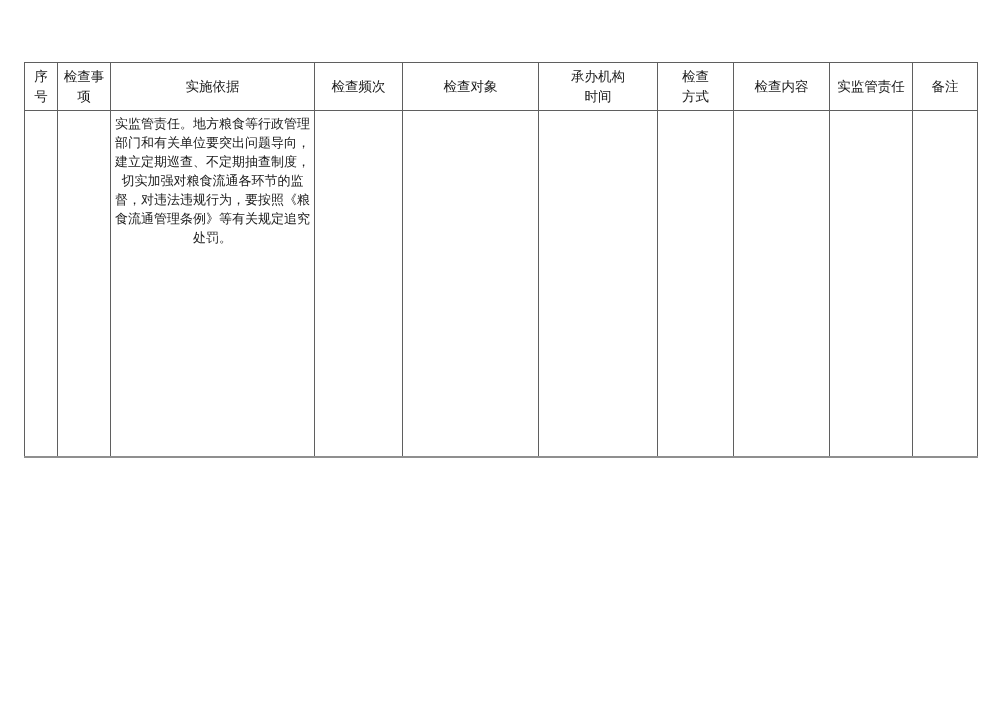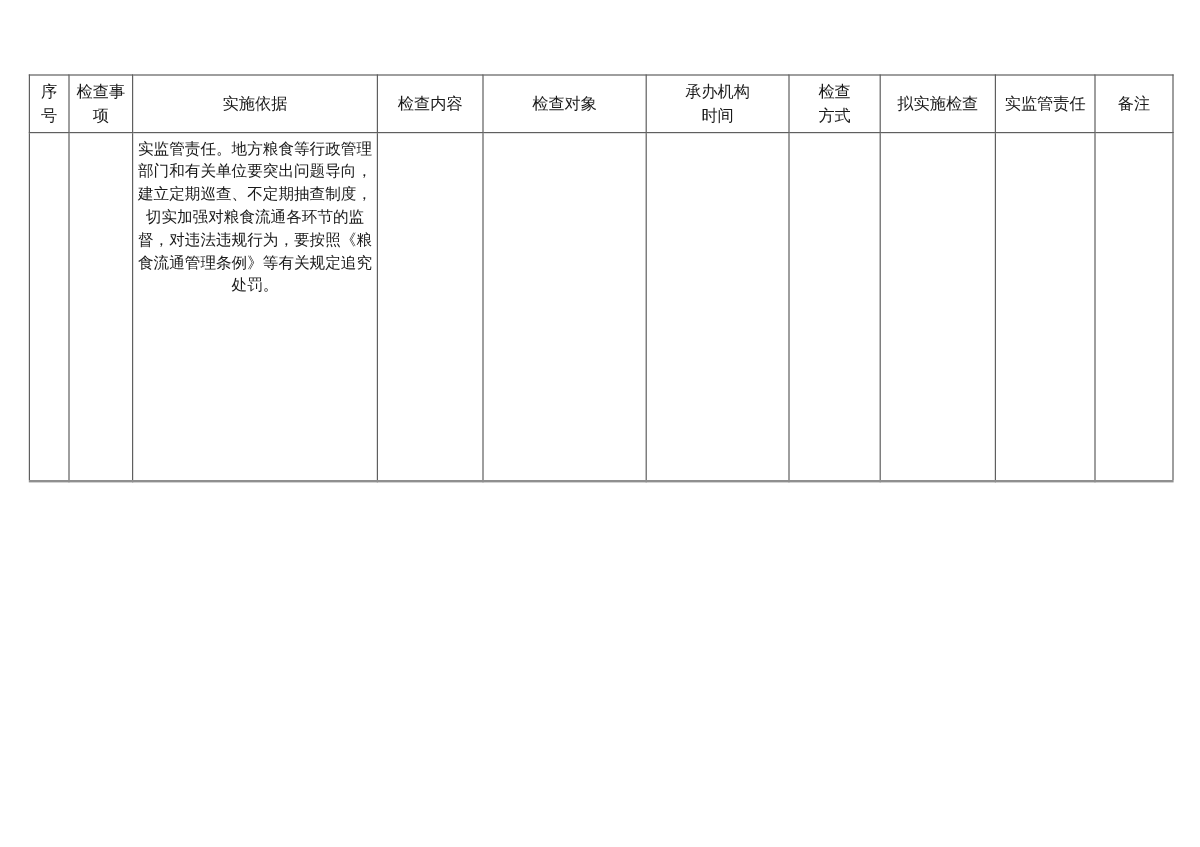--- a/index.html
+++ b/index.html
@@ -35,21 +35,21 @@
   table.inspection thead th {
     height: 48px;
     text-align: center;
     vertical-align: middle;
     font-size: 13.5px;
     line-height: 20px;
     white-space: pre-line;
     padding: 1px 2px;
   }
   table.inspection tbody td {
-    height: 290px;
+    height: 346px;
     vertical-align: top;
     text-align: center;
     font-size: 13px;
     line-height: 19px;
     white-space: pre-line;
     padding: 3px 1px;
   }
 </style>
 </head>
 <body>
@@ -68,27 +68,27 @@
       <col style="width:83px">
       <col style="width:65px">
     </colgroup>
     <thead>
       <tr>
         <th>序
 号</th>
         <th>检查事
 项</th>
         <th>实施依据</th>
-        <th>检查内容</th>
+        <th>检查频次</th>
         <th>检查对象</th>
         <th>承办机构
 时间</th>
         <th>检查
 方式</th>
-        <th>拟实施检查</th>
+        <th>检查内容</th>
         <th>实监管责任</th>
         <th>备注</th>
       </tr>
     </thead>
     <tbody>
       <tr>
         <td></td>
         <td></td>
         <td>实监管责任。地方粮食等行政管理
 部门和有关单位要突出问题导向，

